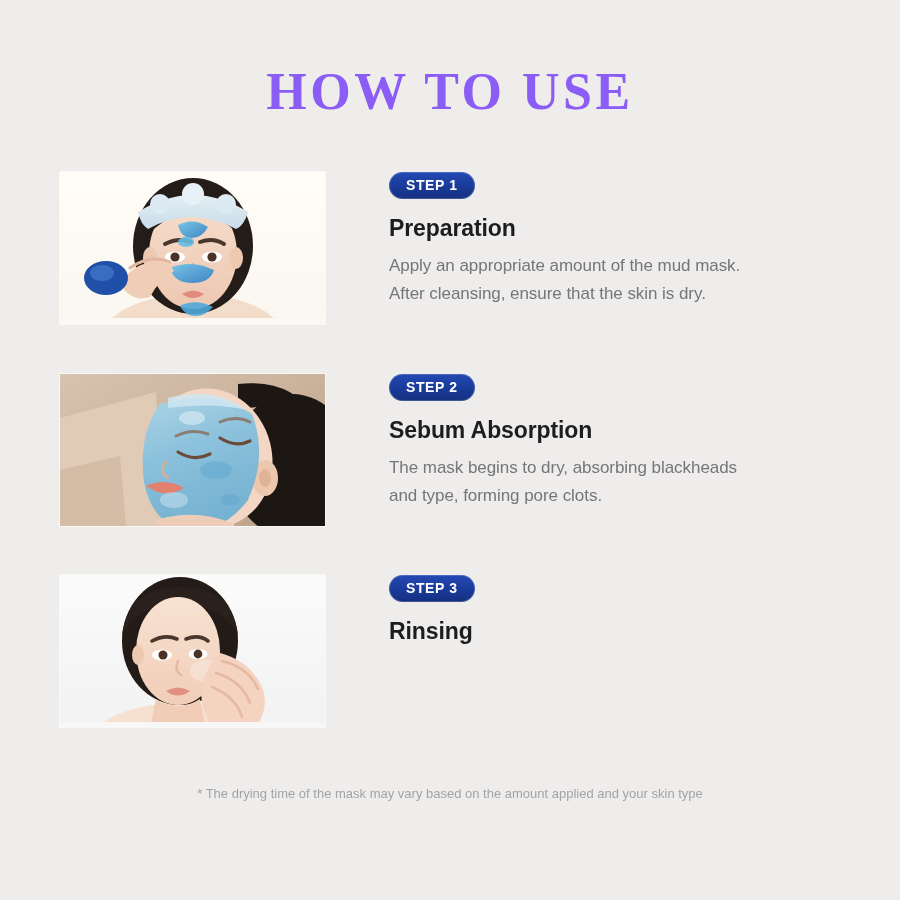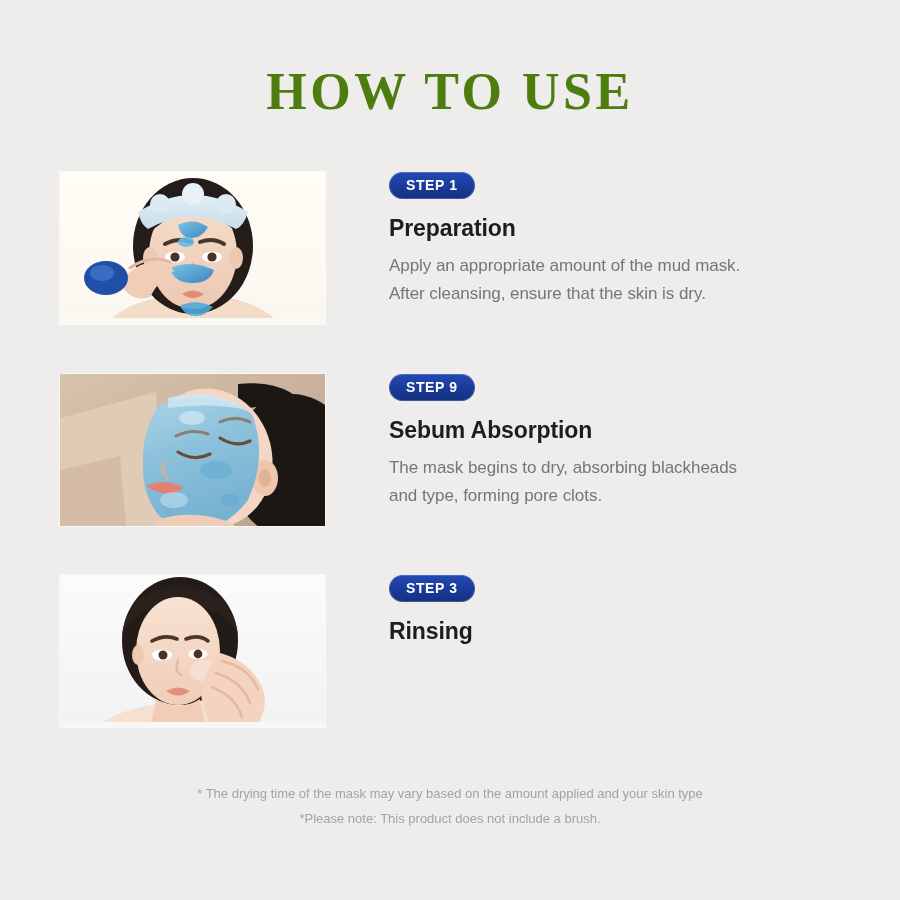--- a/index.html
+++ b/index.html
@@ -26,21 +26,21 @@
   .page-title {
     position: absolute;
     top: 62px;
     left: 0;
     width: 900px;
     text-align: center;
     font-family: "Liberation Serif", serif;
     font-weight: bold;
     font-size: 52px;
     letter-spacing: 3.5px;
-    color: #4d7c0f;
+    color: #8b5cf6;
   }
 
   
   .steps {
     position: absolute;
     top: 172px;
     left: 0;
     width: 900px;
   }
   .step-row {
@@ -237,21 +237,21 @@
 
           <ellipse cx="132" cy="44" rx="13" ry="7" fill="#e4f1f8" opacity="0.55"></ellipse>
           <ellipse cx="156" cy="96" rx="16" ry="9" fill="#5ba3cc" opacity="0.45"></ellipse>
           <ellipse cx="114" cy="126" rx="14" ry="8" fill="#cfe6f2" opacity="0.5"></ellipse>
           <ellipse cx="170" cy="126" rx="10" ry="6" fill="#5ba3cc" opacity="0.4"></ellipse>
 
           <path d="M96 146 q40 -12 78 4 l0 10 l-80 0 z" fill="#eecdb8"></path>
         </svg>
       </div>
       <div class="step-text">
-        <span class="badge">STEP 9</span>
+        <span class="badge">STEP 2</span>
         <div class="step-heading">Sebum Absorption</div>
         <div class="step-desc">
           <span class="line">The mask begins to dry, absorbing blackheads</span>
           <span class="line">and type, forming pore clots.</span>
         </div>
       </div>
     </div>
 
     <div class="step-row r3">
       <div class="thumb">
@@ -303,16 +303,15 @@
       <div class="step-text">
         <span class="badge">STEP 3</span>
         <div class="step-heading">Rinsing</div>
       </div>
     </div>
 
   </div>
 
   <div class="footer">
     <span class="note">* The drying time of the mask may vary based on the amount applied and your skin type</span>
-    <span class="note">*Please note: This product does not include a brush.</span>
   </div>
 
 </div>
 
 </body></html>

